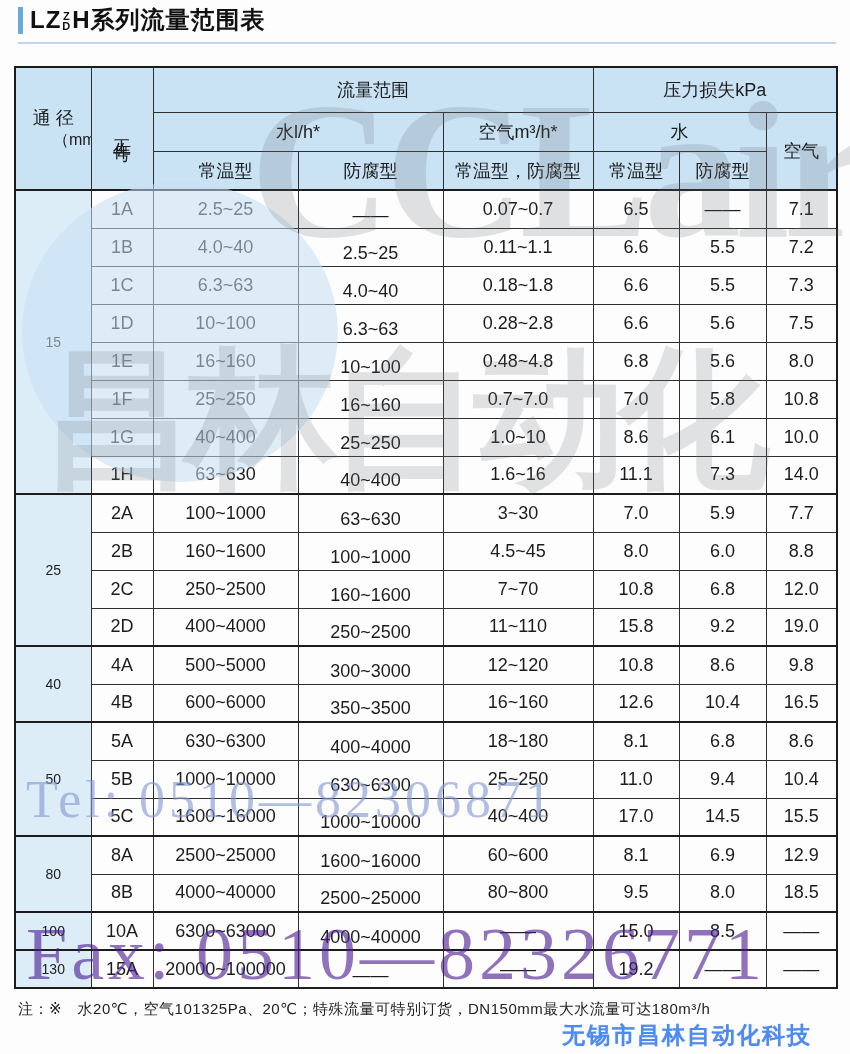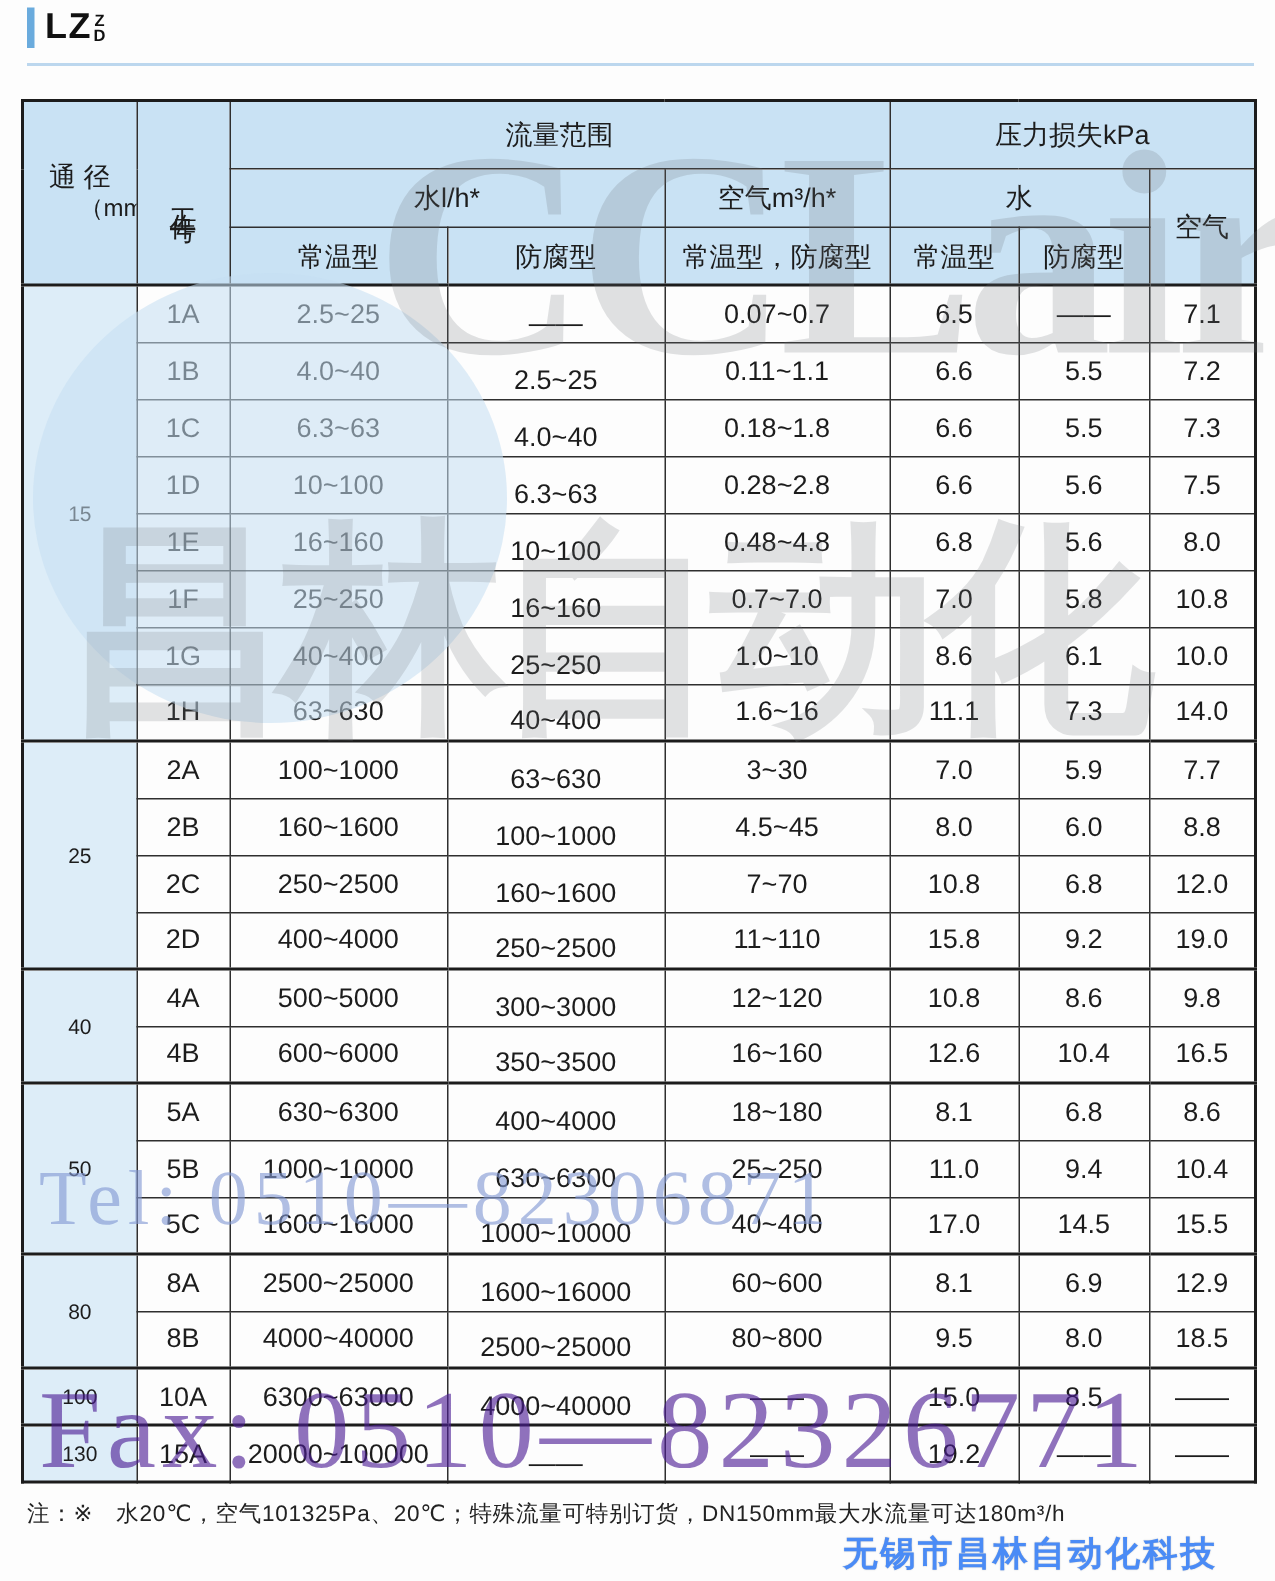--- a/index.html
+++ b/index.html
@@ -63,20 +63,21 @@
 </head>
 <body>
 
 <div class="title">
   <span class="accent"></span>
   <span>LZ</span>
   <span class="stack">
       <i>Z</i>
       <i>D</i>
     </span>
+  <span>H系列流量范围表</span>
 </div>
 <div class="title-underline"></div>
 
 <table>
   <colgroup>
     <col style="width:76px">
       <col style="width:62px">
       <col style="width:145px">
       <col style="width:145px">
     <col style="width:150px">

